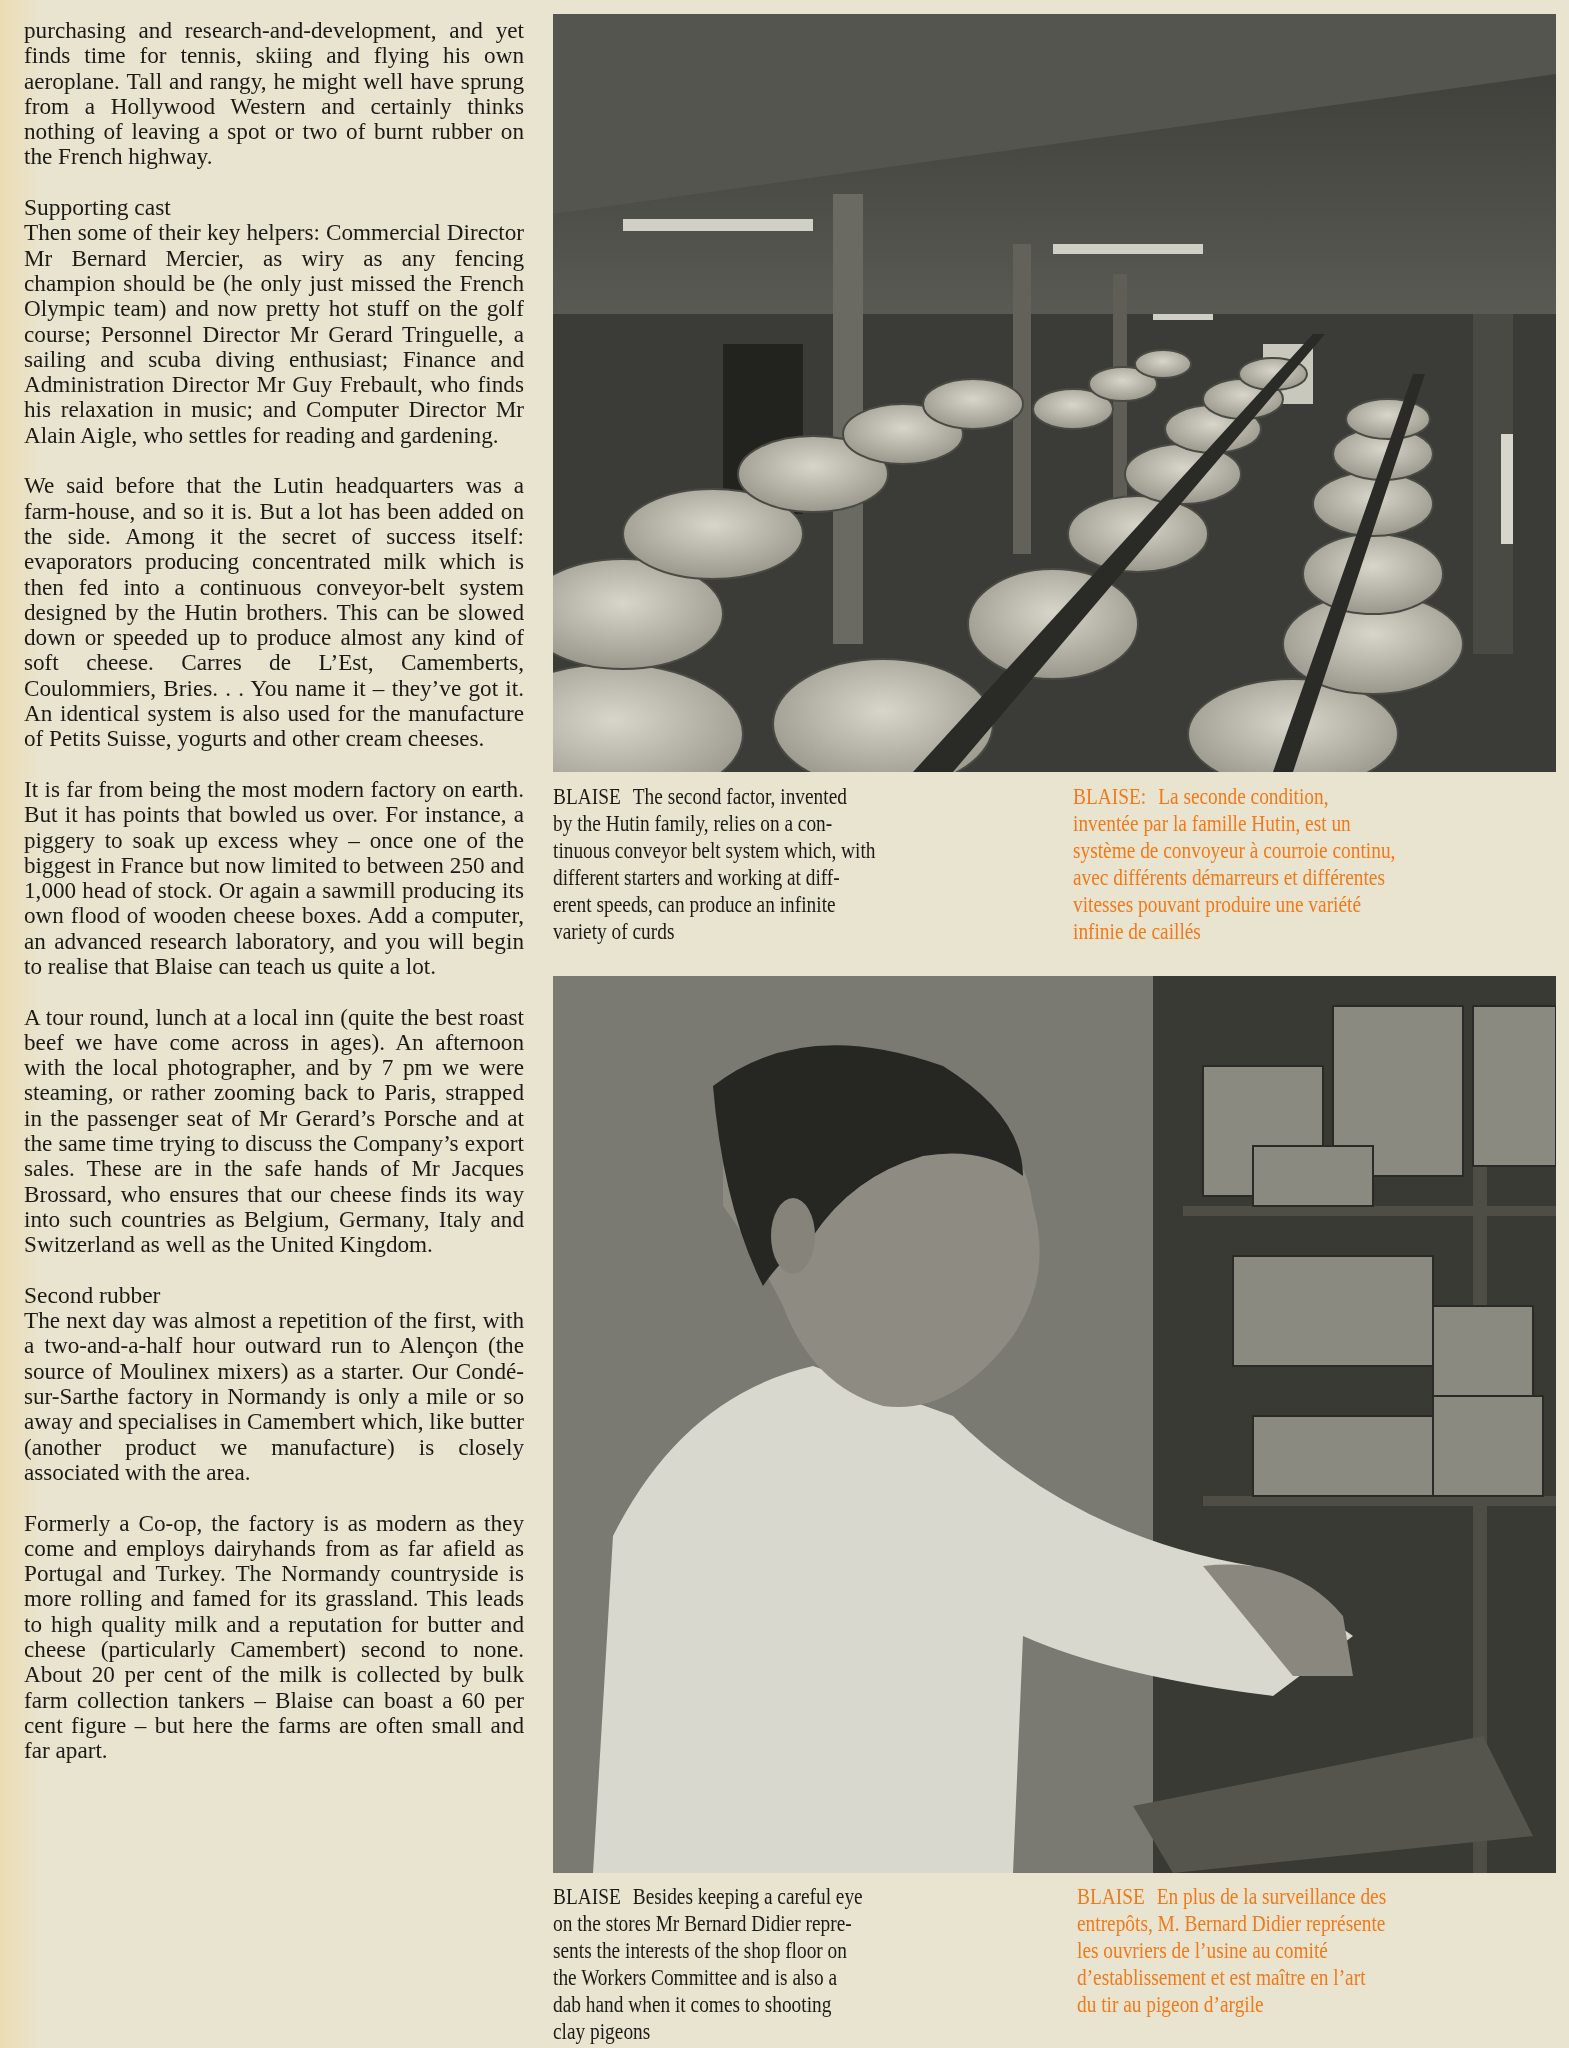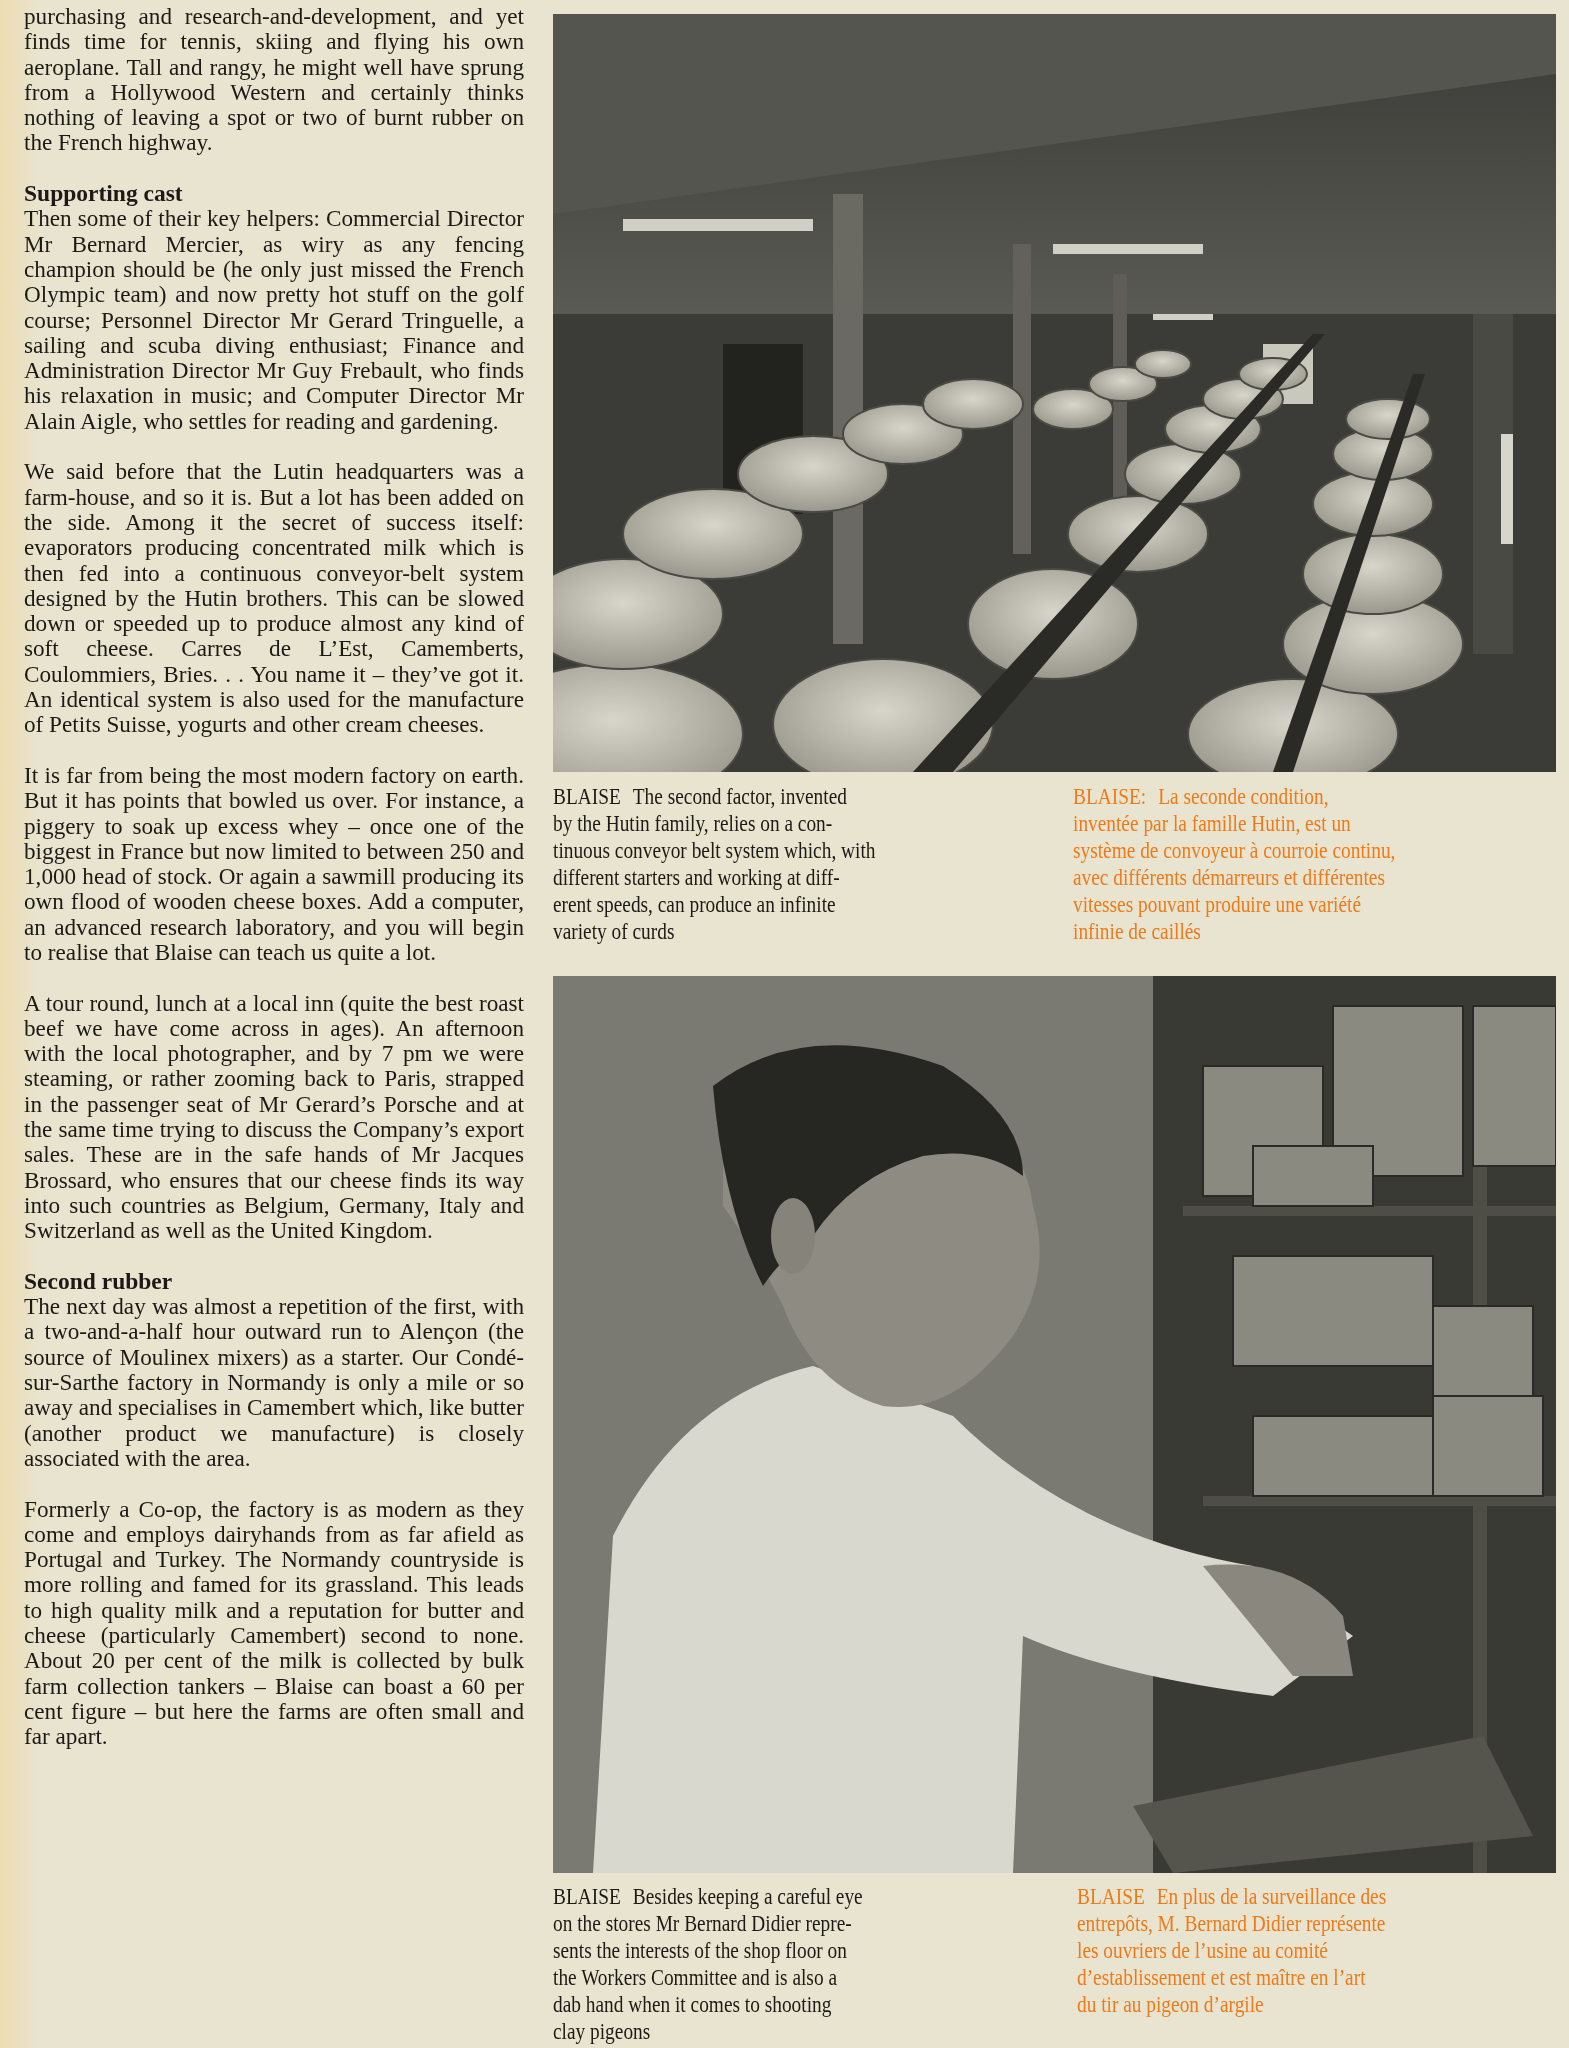--- a/index.html
+++ b/index.html
@@ -4,24 +4,24 @@
 <style>
   html, body { margin:0; padding:0; }
   body {
     width:1569px; height:2048px; position:relative; overflow:hidden;
     background:#e8e4d0;
     font-family:"Liberation Serif","DejaVu Serif",serif;
     color:#1c1a16;
   }
   .page-tint { position:absolute; left:0; top:0; width:1569px; height:2048px;
     background:linear-gradient(90deg,#ecdcb2 0px,#e9e4cf 40px,#e8e4d0 100%); }
-  .col-left { position:absolute; left:24px; top:4px; width:500px; }
+  .col-left { position:absolute; left:24px; top:18px; width:500px; }
   .para { font-size:23.2px; line-height:25.3px; text-align:justify; margin:0 0 25.3px 0; hyphens:manual; }
   .para.last { margin-bottom:4px; }
-  .heading { font-size:23.5px; line-height:25.3px; font-weight:bold; margin:0; }
+  .heading { font-size:23.5px; line-height:25.3px; font-weight:normal; margin:0; }
   .photo { position:absolute; left:553px; width:1003px; background:#2a2a28; overflow:hidden; }
   .photo-top { top:14px; height:758px; }
   .photo-bottom { top:976px; height:897px; }
   .caption { position:absolute; font-family:"Liberation Serif",serif; font-size:22.5px; line-height:27px;
     transform:scaleX(0.86); transform-origin:left top; }
   .cap-en { color:#1c1a16; width:560px; }
   .cap-fr { color:#f07a1a; width:560px; }
   .cap-label { letter-spacing:0; margin-right:14px; }
   .cap-line { display:block; white-space:nowrap; }
 </style>

